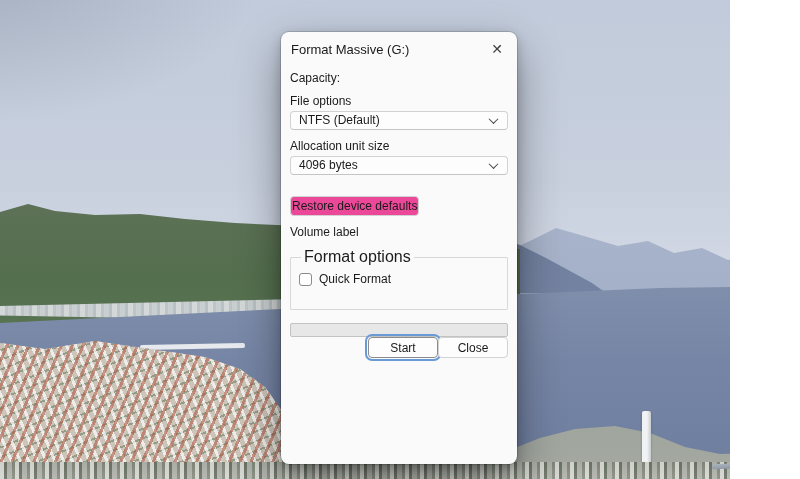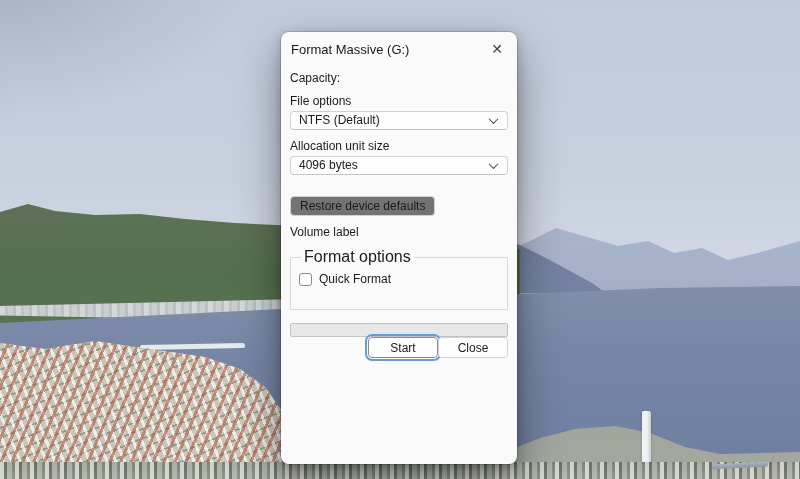--- a/index.html
+++ b/index.html
@@ -1,19 +1,19 @@
 <!DOCTYPE html>
 <html><head>
 <meta charset="utf-8">
 <style>
   * { margin:0; padding:0; box-sizing:border-box; }
   html,body { width:800px; height:479px; overflow:hidden; }
   body { font-family:"Liberation Sans","DejaVu Sans",sans-serif; }
 
-  .screen { position:relative; width:800px; height:479px; overflow:hidden; background:#c9d1df; }
+  .screen { position:relative; width:730px; height:479px; overflow:hidden; background:#c9d1df; }
 
   
   .layer { position:absolute; inset:0; }
 
   .sky {
     background:
       radial-gradient(420px 220px at -30px -30px, rgba(88,99,116,.28), rgba(88,99,116,0) 70%),
       linear-gradient(180deg,#c2cbdb 0%,#c8d0de 38%,#d3d9e5 58%,#dce1ea 72%,#e2e6ed 100%);
   }
   .mtn-far-right {
@@ -90,22 +90,22 @@
     margin-top:3px; height:19px; width:100%; background:#fdfdfd;
     border:1px solid #d2d2d2; border-bottom-color:#c5c5c5; border-radius:4px;
     display:flex; align-items:center; padding:0 8px; position:relative;
   }
   .combo .val { flex:1; line-height:17px; }
   .chev {
     width:7px; height:7px; border-right:1.4px solid #454545; border-bottom:1.4px solid #454545;
     transform:rotate(45deg) translate(-1px,-1px); margin-right:2px;
   }
   .restore-btn {
-    margin-top:21px; height:20px; padding:0 9px; font-size:12px; color:#1a1a1a;
-    background:#737373; border:1px solid #d2d2d2; border-radius:4px; cursor:default;
+    margin-top:21px; height:20px; padding:0 1px; font-size:12px; color:#1a1a1a;
+    background:#ec4899; border:1px solid #d2d2d2; border-radius:4px; cursor:default;
     font-family:inherit;
   }
   .vol-input {
     margin-top:2px; width:100%; height:18px; background:#ffffff;
     border:1px solid #d6d6d6; border-bottom-color:#bcbcbc; border-radius:3px;
     padding:0 7px; font-size:12px; color:#1a1a1a; font-family:inherit;
   }
   .group {
     margin-top:9px; height:62px; border:1px solid #d8d8d8; border-radius:1px; padding:4px 8px;
   }

